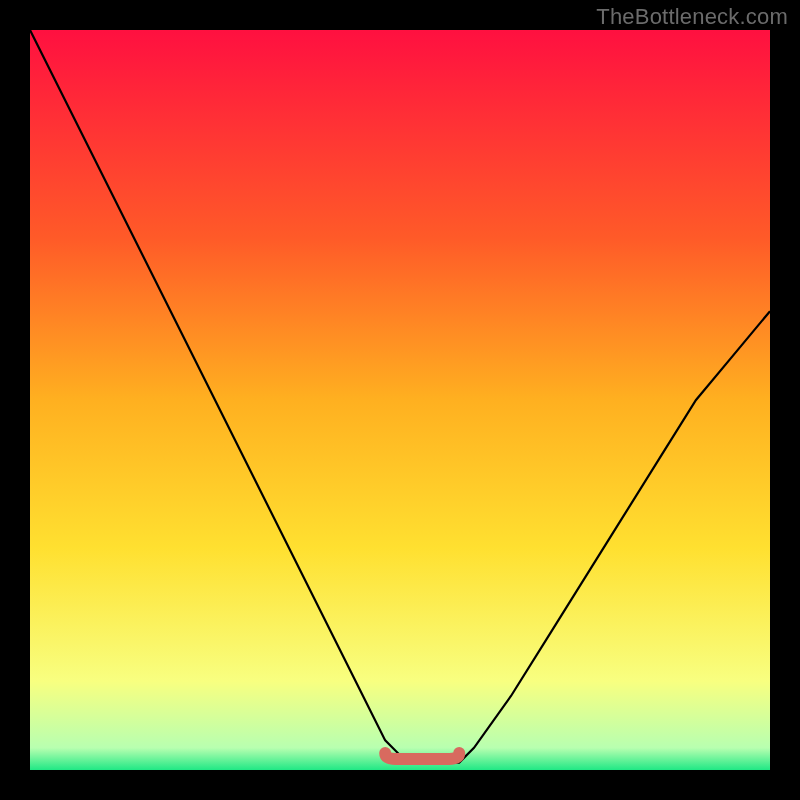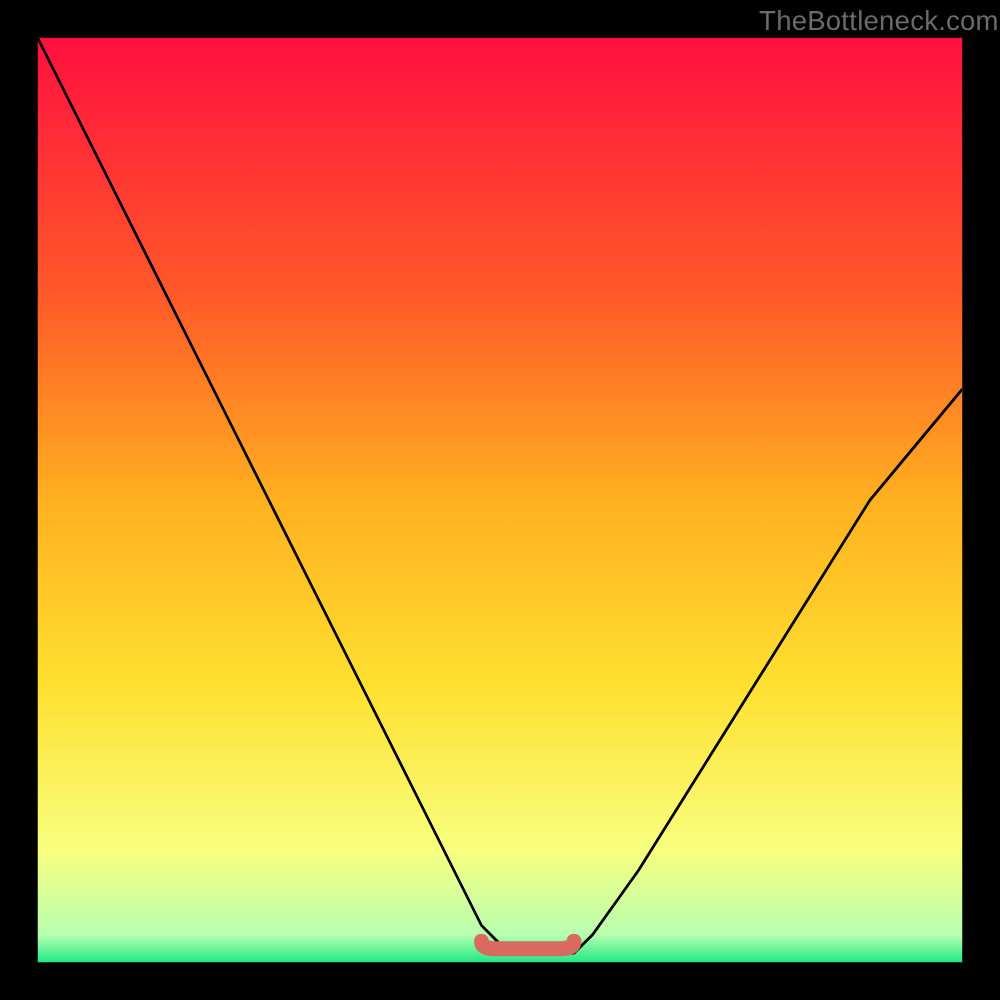--- a/index.html
+++ b/index.html
@@ -13,21 +13,21 @@
   }
   .frame {
     position: relative;
     width: 800px;
     height: 800px;
     background: #000;
   }
   .watermark {
     position: absolute;
     top: 4px;
-    right: 1px;
+    right: 12px;
     color: #6b6b6b;
     font-size: 22px;
     font-weight: 500;
     letter-spacing: 0.2px;
     z-index: 5;
     margin-left: 35px;
   }
   .plot-wrap {
     position: absolute;
     left: 30px;

